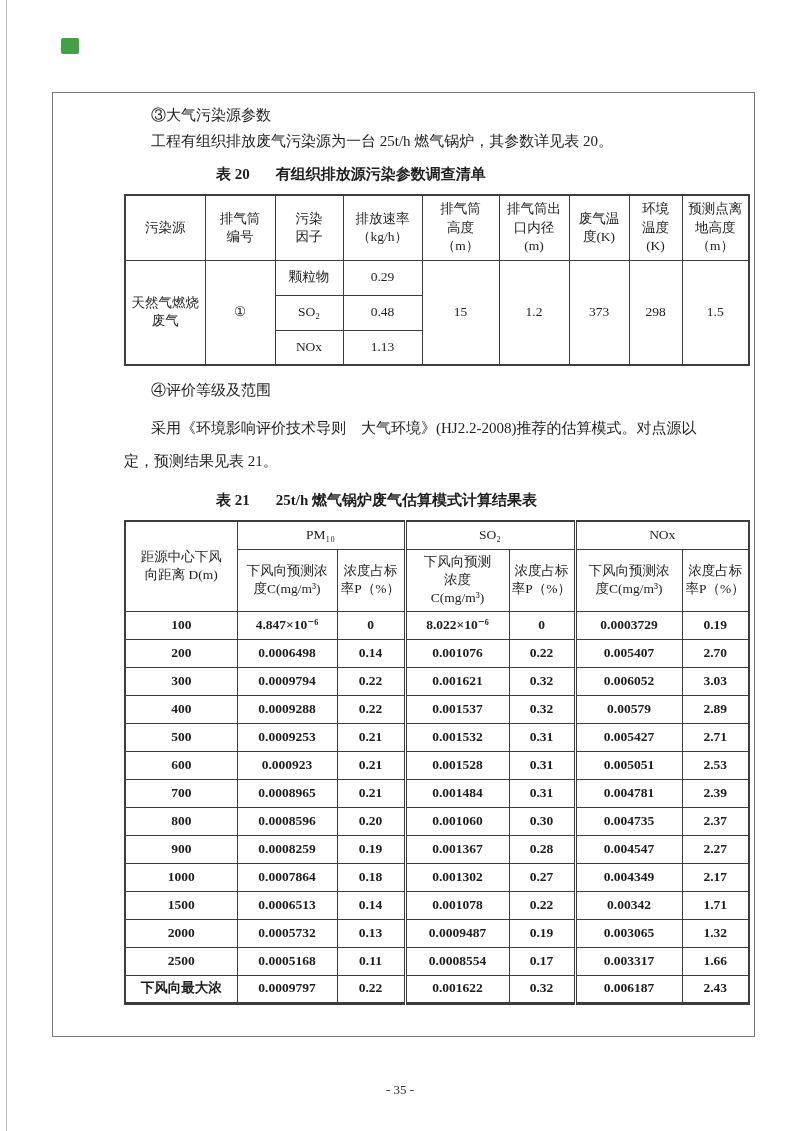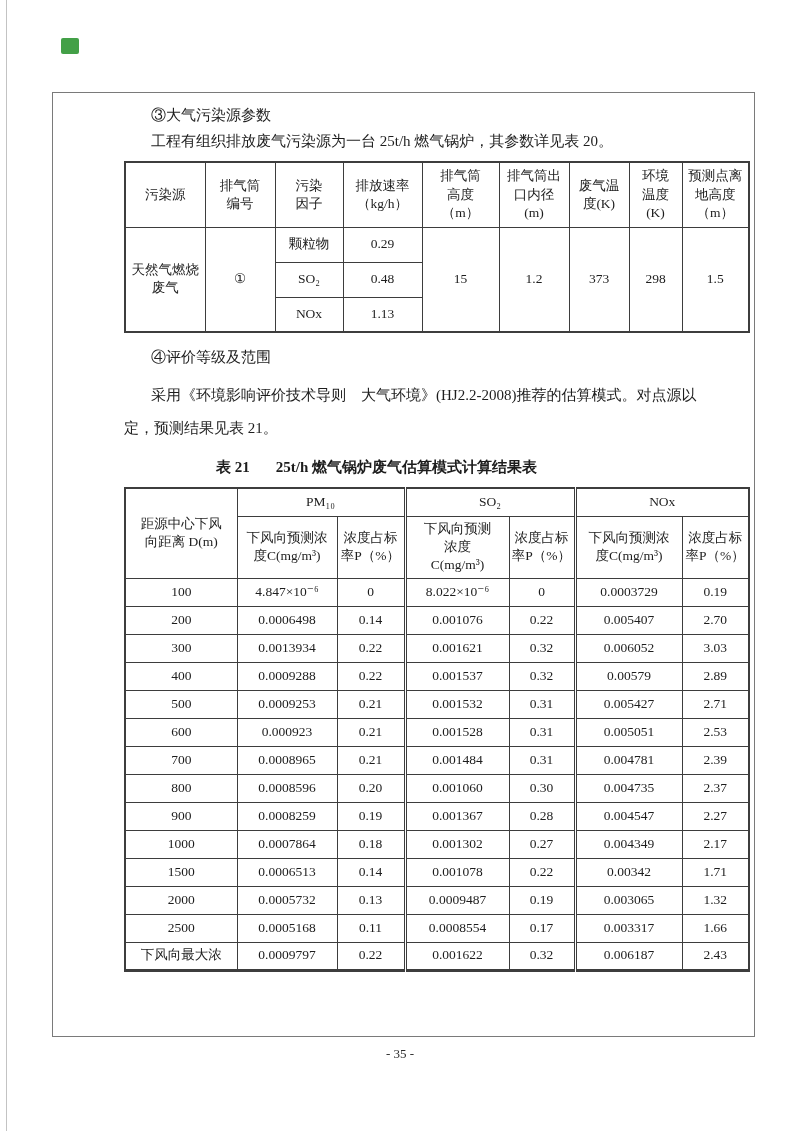--- a/index.html
+++ b/index.html
@@ -27,35 +27,38 @@
   .tbl{margin:9px 0 0 36px;width:624px;border:2px solid #3d3d3d;font-size:13.5px;}
   .tbl td{
     border:1px solid #3d3d3d;text-align:center;vertical-align:middle;
     padding:0 2px;white-space:pre-line;line-height:1.35;overflow:hidden;
   }
   #t20 tr.hdr{height:65px;}
   #t20 tr.body-row{height:35px;}
   #t21{border-bottom:3px solid #3d3d3d;}
   #t21 tr.grp{height:28px;}
   #t21 tr.sub{height:62px;}
-  #t21 tr.data{height:28px;}
+  #t21 tr.data{height:28px;font-weight:bold;}
   #t21 td.gl{border-left:3px double #3d3d3d;}
-  .page-num{position:absolute;left:0;top:1046px;width:800px;text-align:center;font-size:13px;color:#2a2a2a;}
+  .page-num{position:absolute;left:0;top:1082px;width:800px;text-align:center;font-size:13px;color:#2a2a2a;}
 </style>
 </head>
 <body>
 
 <div class="page-edge"></div>
 <div class="marker" style="background: rgb(67, 160, 71);"></div>
 
 <div class="content-box">
 
   <div class="para p1">③大气污染源参数</div>
   <div class="para p2">工程有组织排放废气污染源为一台 25t/h 燃气锅炉，其参数详见表 20。</div>
 
+  <div class="tbl-title">
+    <span>表 20</span><span class="gap"></span><span>有组织排放源污染参数调查清单</span>
+  </div>
 
   <table class="tbl" id="t20">
     <colgroup>
       <col style="width:80px">
         <col style="width:70px">
         <col style="width:68px">
       <col style="width:79px">
         <col style="width:77px">
         <col style="width:70px">
       <col style="width:60px">
@@ -168,21 +171,21 @@
           <td>200</td>
           <td>0.0006498</td>
           <td>0.14</td>
           <td class="gl">0.001076</td>
           <td>0.22</td>
           <td class="gl">0.005407</td>
           <td>2.70</td>
         </tr>
         <tr class="data">
           <td>300</td>
-          <td>0.0013934</td>
+          <td>0.0009794</td>
           <td>0.22</td>
           <td class="gl">0.001621</td>
           <td>0.32</td>
           <td class="gl">0.006052</td>
           <td>3.03</td>
         </tr>
         <tr class="data">
           <td>400</td>
           <td>0.0009288</td>
           <td>0.22</td>

